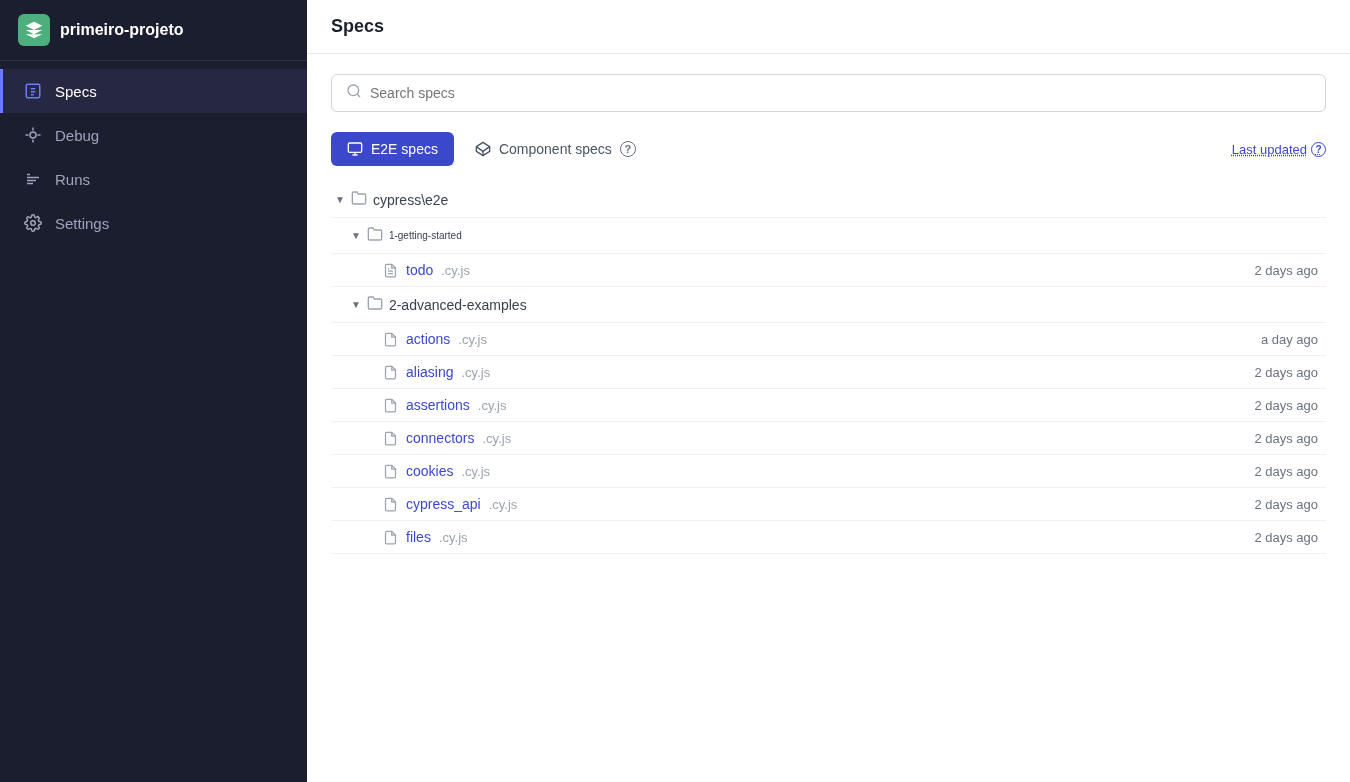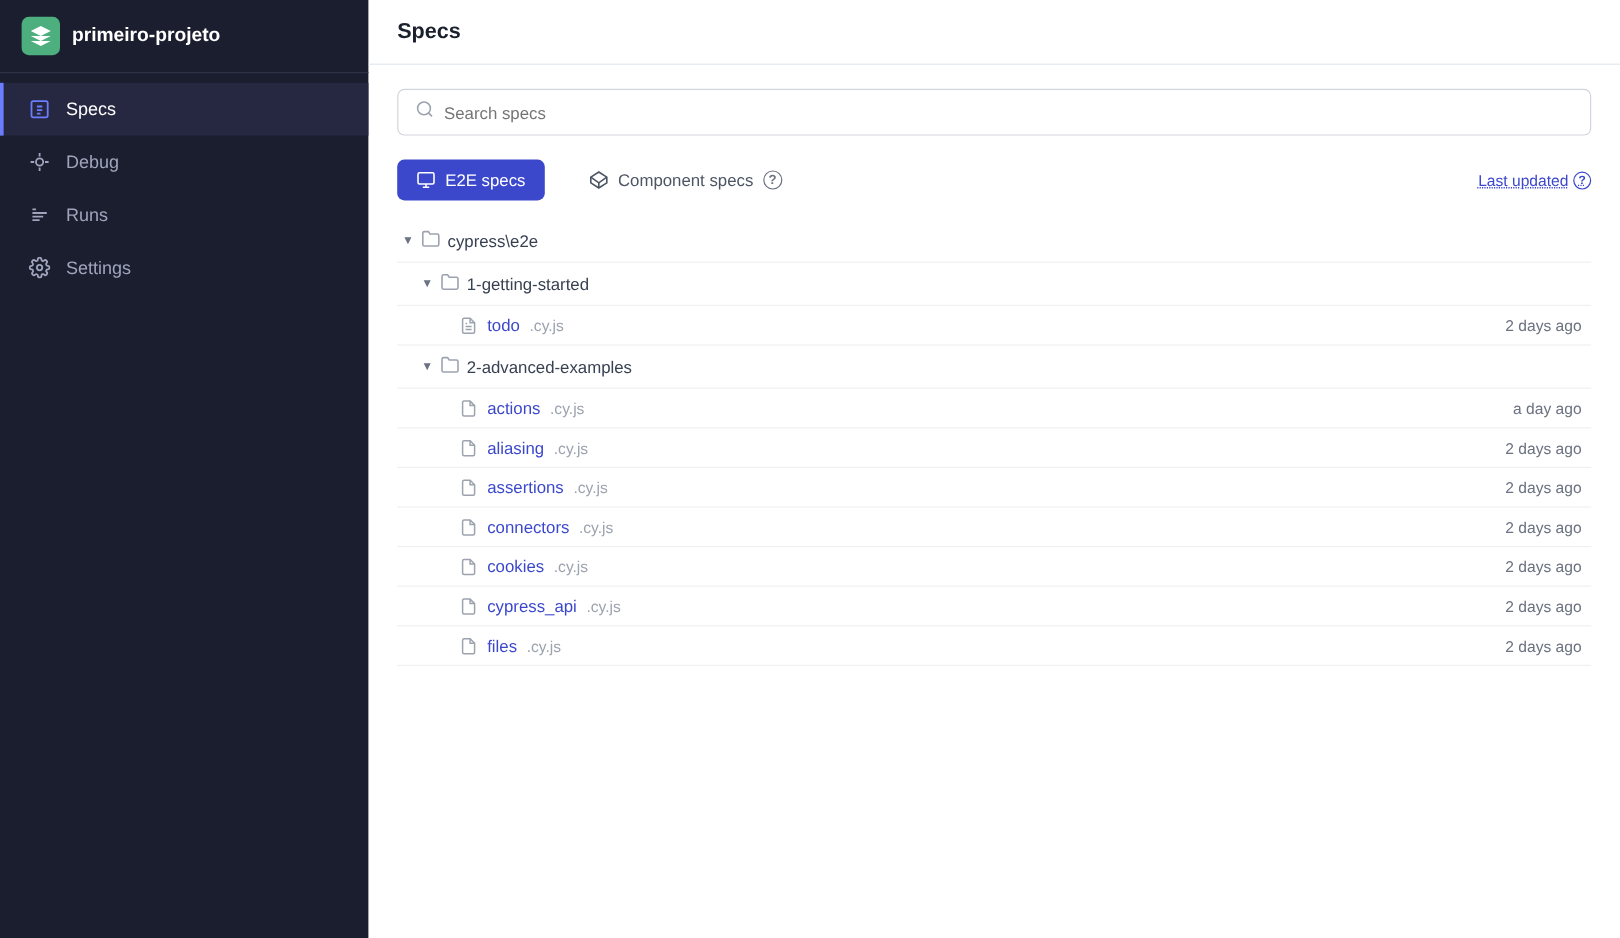--- a/index.html
+++ b/index.html
@@ -98,21 +98,21 @@
     }
     .search-icon-wrap { color: #9ca3af; }
 
     
     .spec-tabs {
       display: flex;
       align-items: center;
       justify-content: space-between;
       margin-bottom: 16px;
     }
-    .spec-tabs-left { display: flex; gap: 20px; }
+    .spec-tabs-left { display: flex; gap: 4px; }
     .tab-btn {
       display: flex;
       align-items: center;
       gap: 8px;
       padding: 8px 16px;
       border-radius: 6px;
       font-size: 14px;
       font-weight: 500;
       cursor: pointer;
       border: none;
@@ -283,21 +283,21 @@
         <span style="color:#374151;font-size:14px;text-align:right;">cypress\e2e</span>
       </div>
 
       <div class="folder-row indent1">
         <span style="color:#6b7280;font-size:10px;">▼</span>
         <span>
           <svg width="16" height="16" viewBox="0 0 24 24" fill="none" stroke="#9ca3af" stroke-width="2">
               <path d="M22 19a2 2 0 0 1-2 2H4a2 2 0 0 1-2-2V5a2 2 0 0 1 2-2h5l2 3h9a2 2 0 0 1 2 2z"></path>
             </svg>
         </span>
-        <span style="color:#374151;font-size:14px;">1-getting-started</span>
+        <span style="color:#374151;font-size:10px;">1-getting-started</span>
       </div>
 
       <div class="file-row indent2">
         <div class="file-name-wrap">
           <svg width="15" height="15" viewBox="0 0 24 24" fill="none" stroke="#9ca3af" stroke-width="2">
               <path d="M14 2H6a2 2 0 0 0-2 2v16a2 2 0 0 0 2 2h12a2 2 0 0 0 2-2V8z"></path>
               <polyline points="14 2 14 8 20 8"></polyline>
               <line x1="16" y1="13" x2="8" y2="13"></line>
               <line x1="16" y1="17" x2="8" y2="17"></line>
               <polyline points="10 9 9 9 8 9"></polyline>

